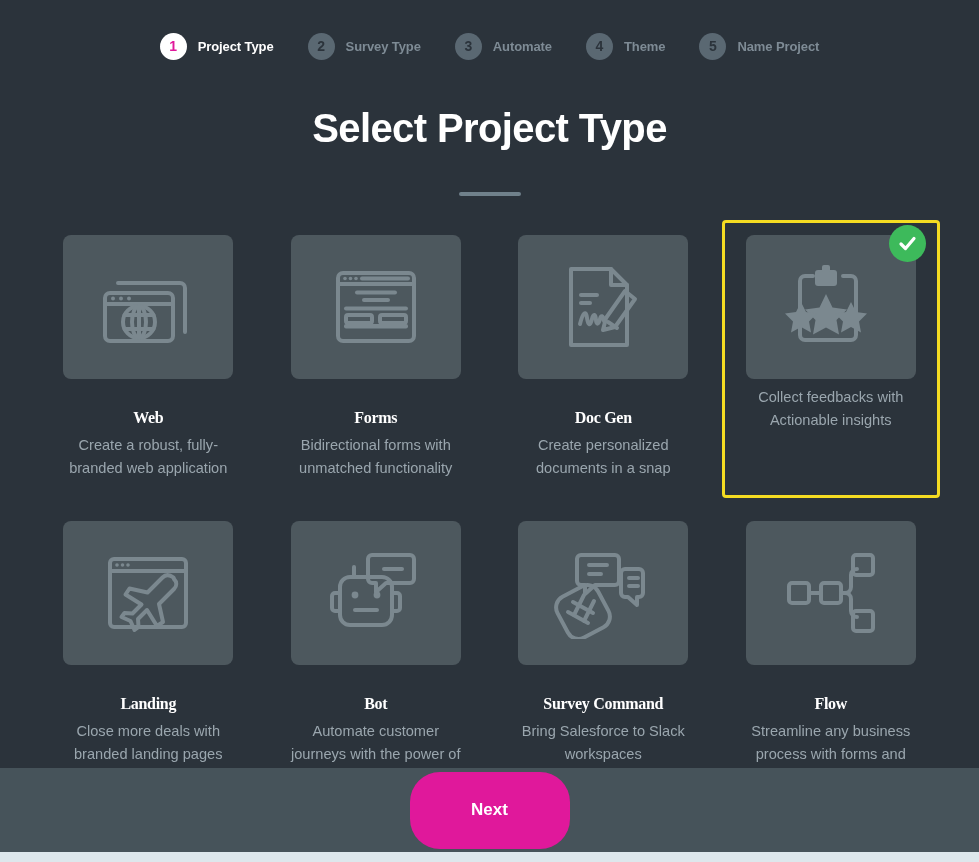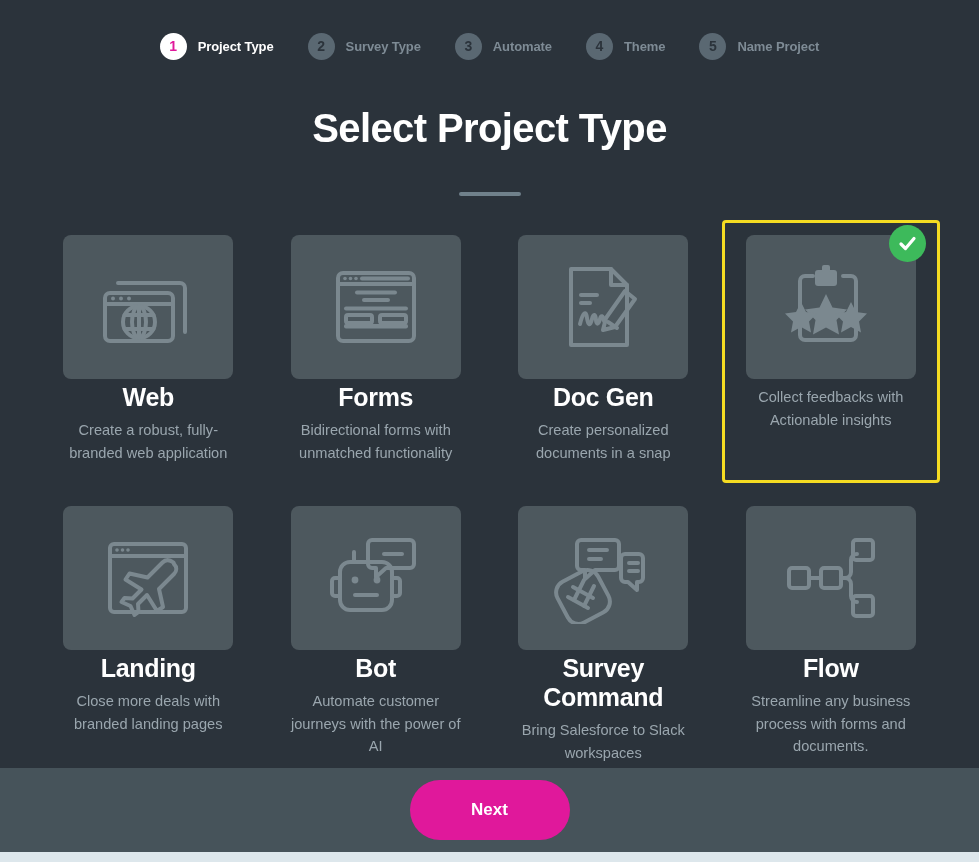--- a/index.html
+++ b/index.html
@@ -123,25 +123,26 @@
     height: 37px;
     border-radius: 50%;
     background: #3dba5b;
     display: flex;
     align-items: center;
     justify-content: center;
   }
   .check-badge svg { display: block; }
 
   .card-title {
-    margin-top: 4px;
-    font-size: 25px;
+    margin-top: 30px;
+    font-size: 16px;
     font-weight: bold;
     color: #ffffff;
     letter-spacing: -0.3px;
+    font-family: Liberation Serif, serif;
   }
   .card-desc {
     margin-top: 7px;
     font-size: 14.6px;
     line-height: 1.55;
     color: #9aa6ae;
     padding: 0 4px;
   }
 
   
@@ -151,21 +152,21 @@
     right: 0;
     top: 768px;
     height: 84px;
     background: #46535a;
     display: flex;
     align-items: center;
     justify-content: center;
   }
   .next-button {
     width: 160px;
-    height: 60px;
+    height: 77px;
     border: none;
     border-radius: 30px;
     background: #e0189b;
     color: #ffffff;
     font-family: "Liberation Sans", sans-serif;
     font-size: 17px;
     font-weight: bold;
     cursor: pointer;
   }
   .bottom-strip {

